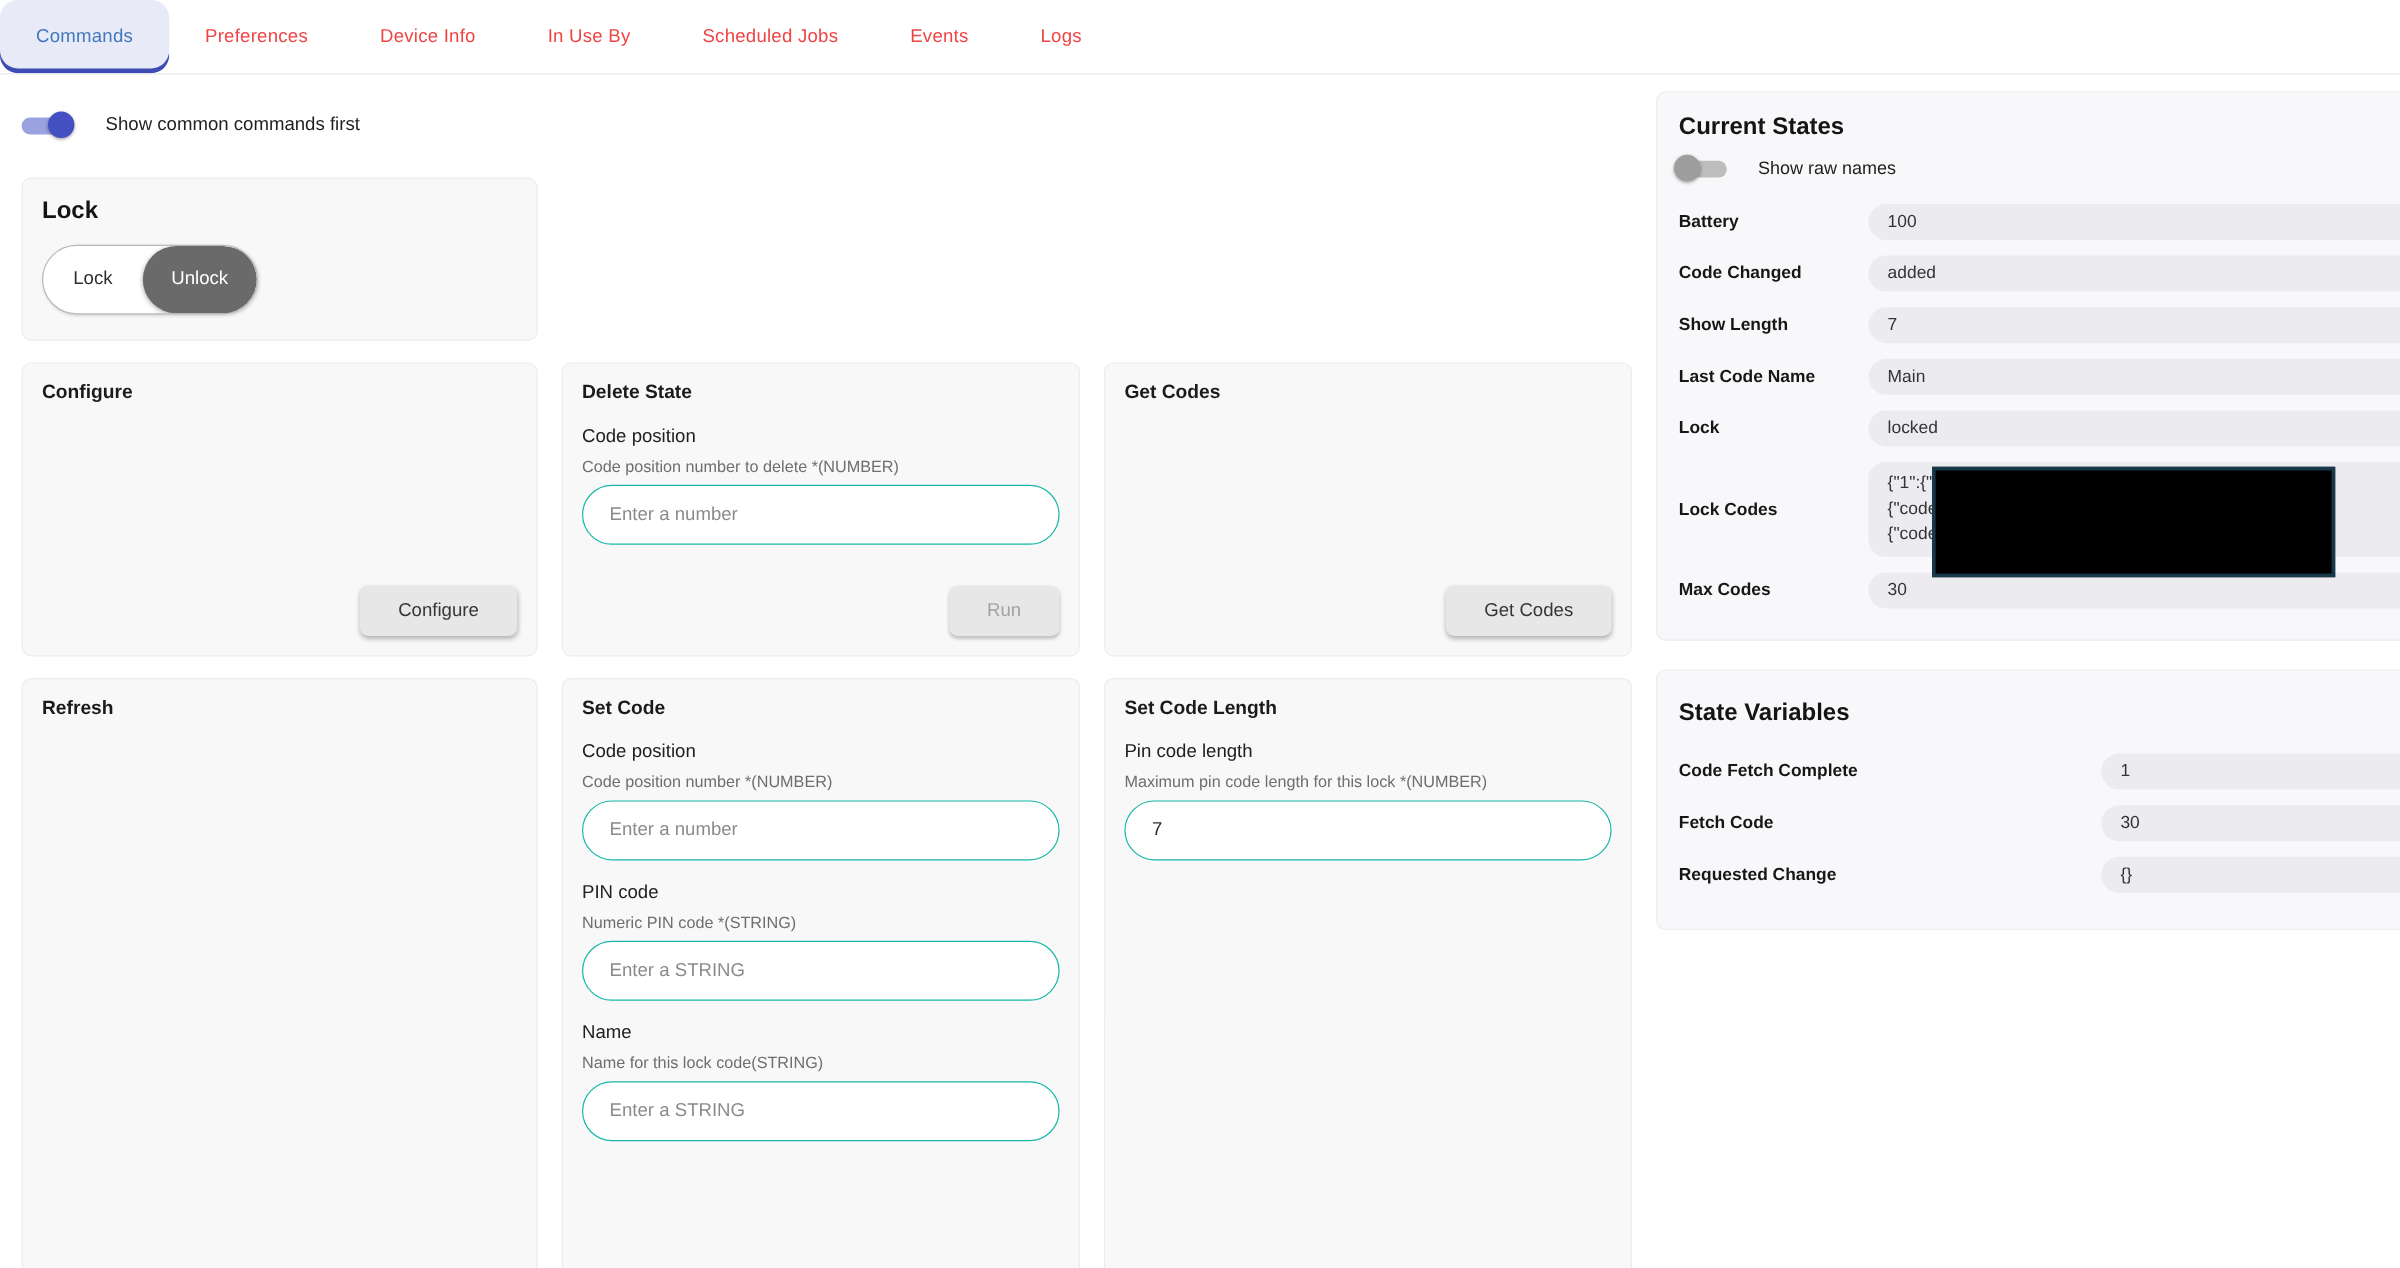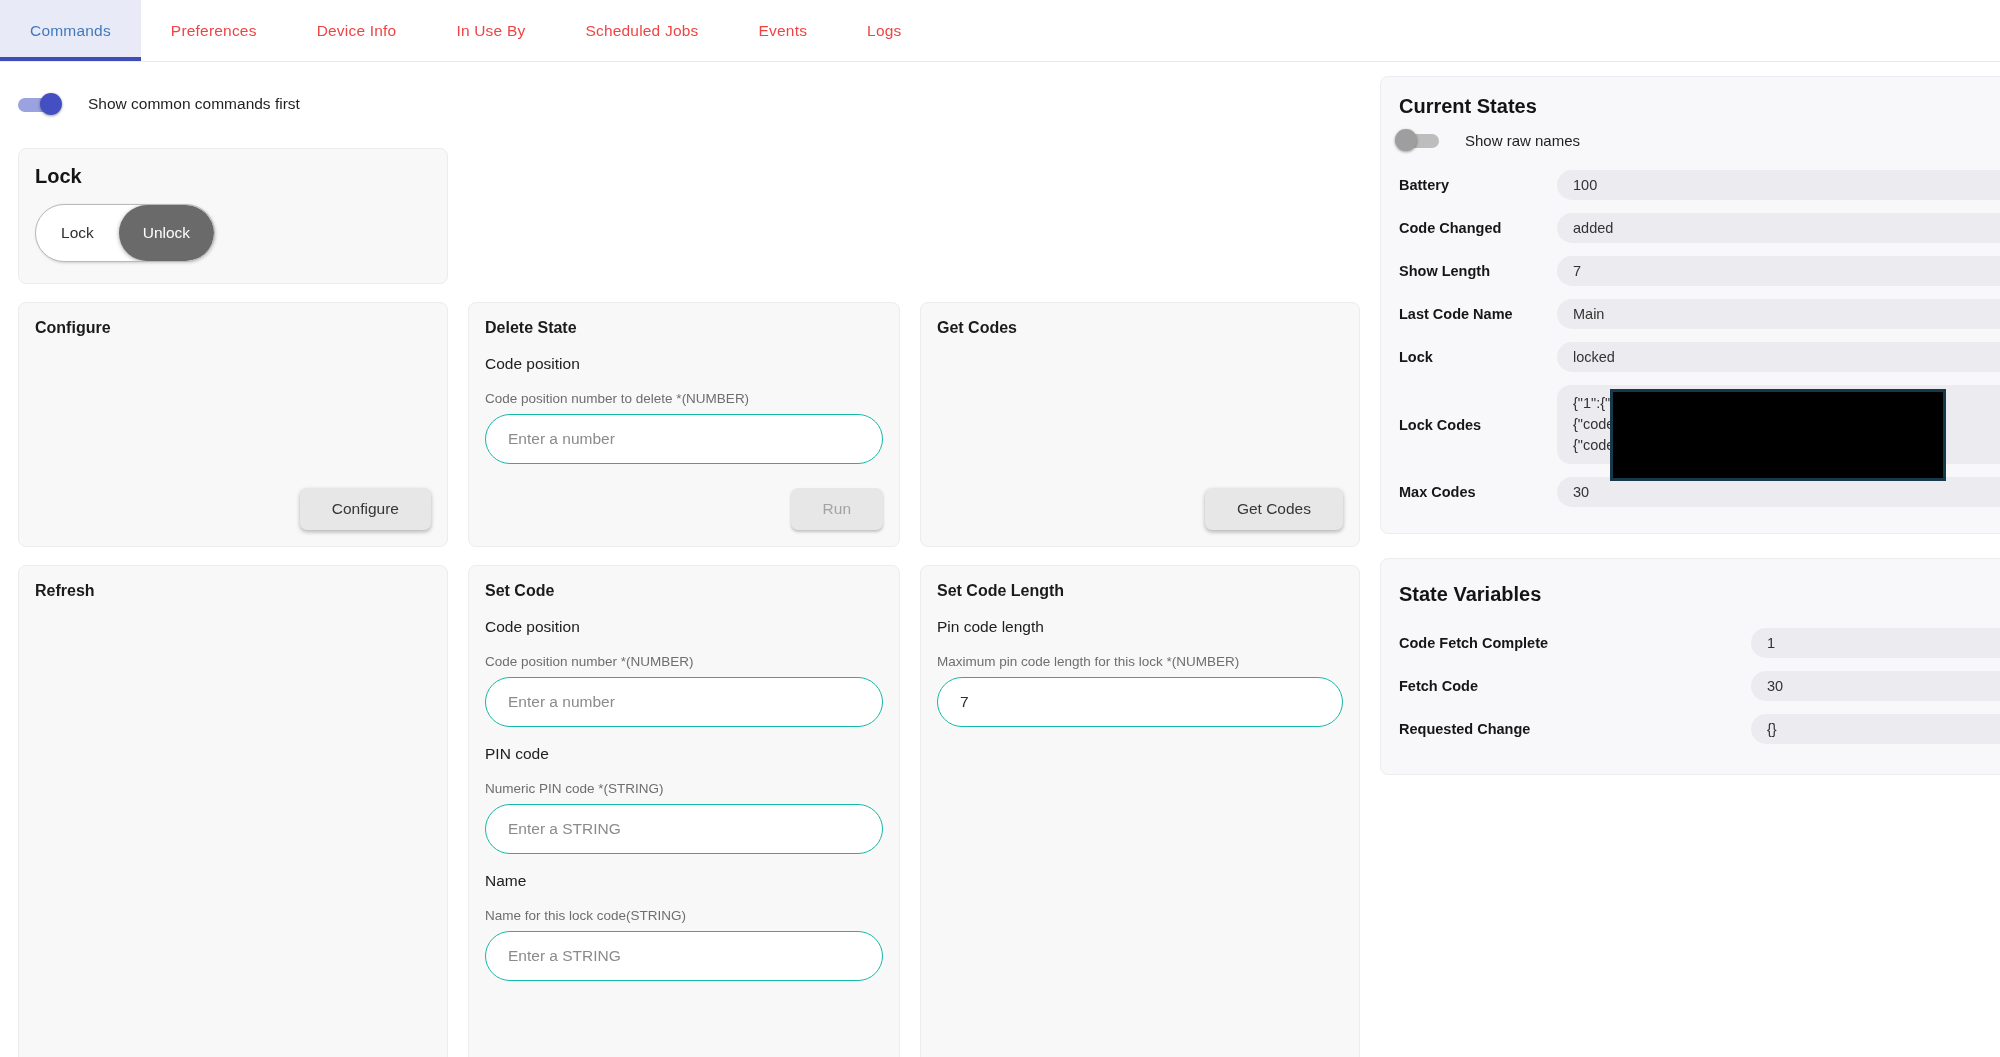--- a/index.html
+++ b/index.html
@@ -2,21 +2,21 @@
 <html><head>
 <meta charset="utf-8">
 <style>
   * { margin:0; padding:0; box-sizing:border-box; }
   html,body { background:#ffffff; font-family:"Liberation Sans", sans-serif; }
   .page { position:relative; width:2000px; height:1057px; overflow:hidden; background:#fff; }
 
   
   .tabbar { display:flex; align-items:stretch; height:62px; background:#fff; border-bottom:1px solid #e9e9ee; }
   .tab { display:flex; align-items:center; padding:0 30px; font-size:15.5px; color:#ef4444; cursor:pointer; letter-spacing:.2px; }
-  .tab.active { background:#e9eaf7; color:#4179bd; box-shadow: inset 0 -4px 0 #3e4cb5; }
+  .tab.active { background:#e9eaf7; color:#4179bd; box-shadow: inset 0 -4px 0 #3e4cb5; border-radius: 15px; }
 
   
   .content { display:flex; align-items:flex-start; }
   .left-col { margin-left:18px; flex:0 0 auto; }
   .right-col { margin-left:20px; margin-top:14px; flex:0 0 auto; width:656px; display:flex; flex-direction:column; gap:24px; }
 
   .toggle-row { display:flex; align-items:center; gap:22px; margin-top:28px; margin-left:-8px; }
   .toggle-row .lbl { font-size:15.5px; color:#1f1f1f; }
 
   
@@ -38,21 +38,21 @@
   .h245 { height:245px;justify-content:flex-end; }
   .h491 { height:627px; }
 
   .btn-row { margin-top:auto; display:flex; justify-content:flex-end; }
   .btn { background:#e7e7e7; border:none; border-radius:7px; padding:12px 32px; font-size:15.5px; color:#363636;
          box-shadow:0 2px 4px rgba(0,0,0,.28); font-family:inherit; cursor:pointer; }
   .btn.disabled { color:#a3a3a3; cursor:default; box-shadow:0 2px 3px rgba(0,0,0,.22); }
 
   .field { margin-top:18px; }
   .field .flabel { font-size:15.5px; color:#202020; }
-  .field .fhint { font-size:13.5px; color:#6e6e6e; margin-top:18px; }
+  .field .fhint { font-size:13.5px; color:#6e6e6e; margin-top:8px; }
   .field input { margin-top:8px; width:100%; height:50px; border:1px solid #14b8a6; border-radius:26px; background:#fff;
                  padding:0 22px; font-size:15.5px; color:#2c2c2c; font-family:inherit; outline:none; }
   .field input::placeholder { color:#8b8b8b; }
 
   
   .segmented { margin-top:16px; width:180px; height:58px; background:#fff; border:1.5px solid #b9b9b9; border-radius:29px;
                display:flex; align-items:stretch; overflow:hidden; box-shadow:1px 1px 3px rgba(0,0,0,.18); }
   .segment { flex:1; display:flex; align-items:center; justify-content:center; font-size:15.5px; color:#2e2e2e; cursor:pointer; }
   .segment.selected { background:#6a6a6a; color:#fff; border-radius:29px; flex:1.15; box-shadow:0 1px 4px rgba(0,0,0,.35); }
 

